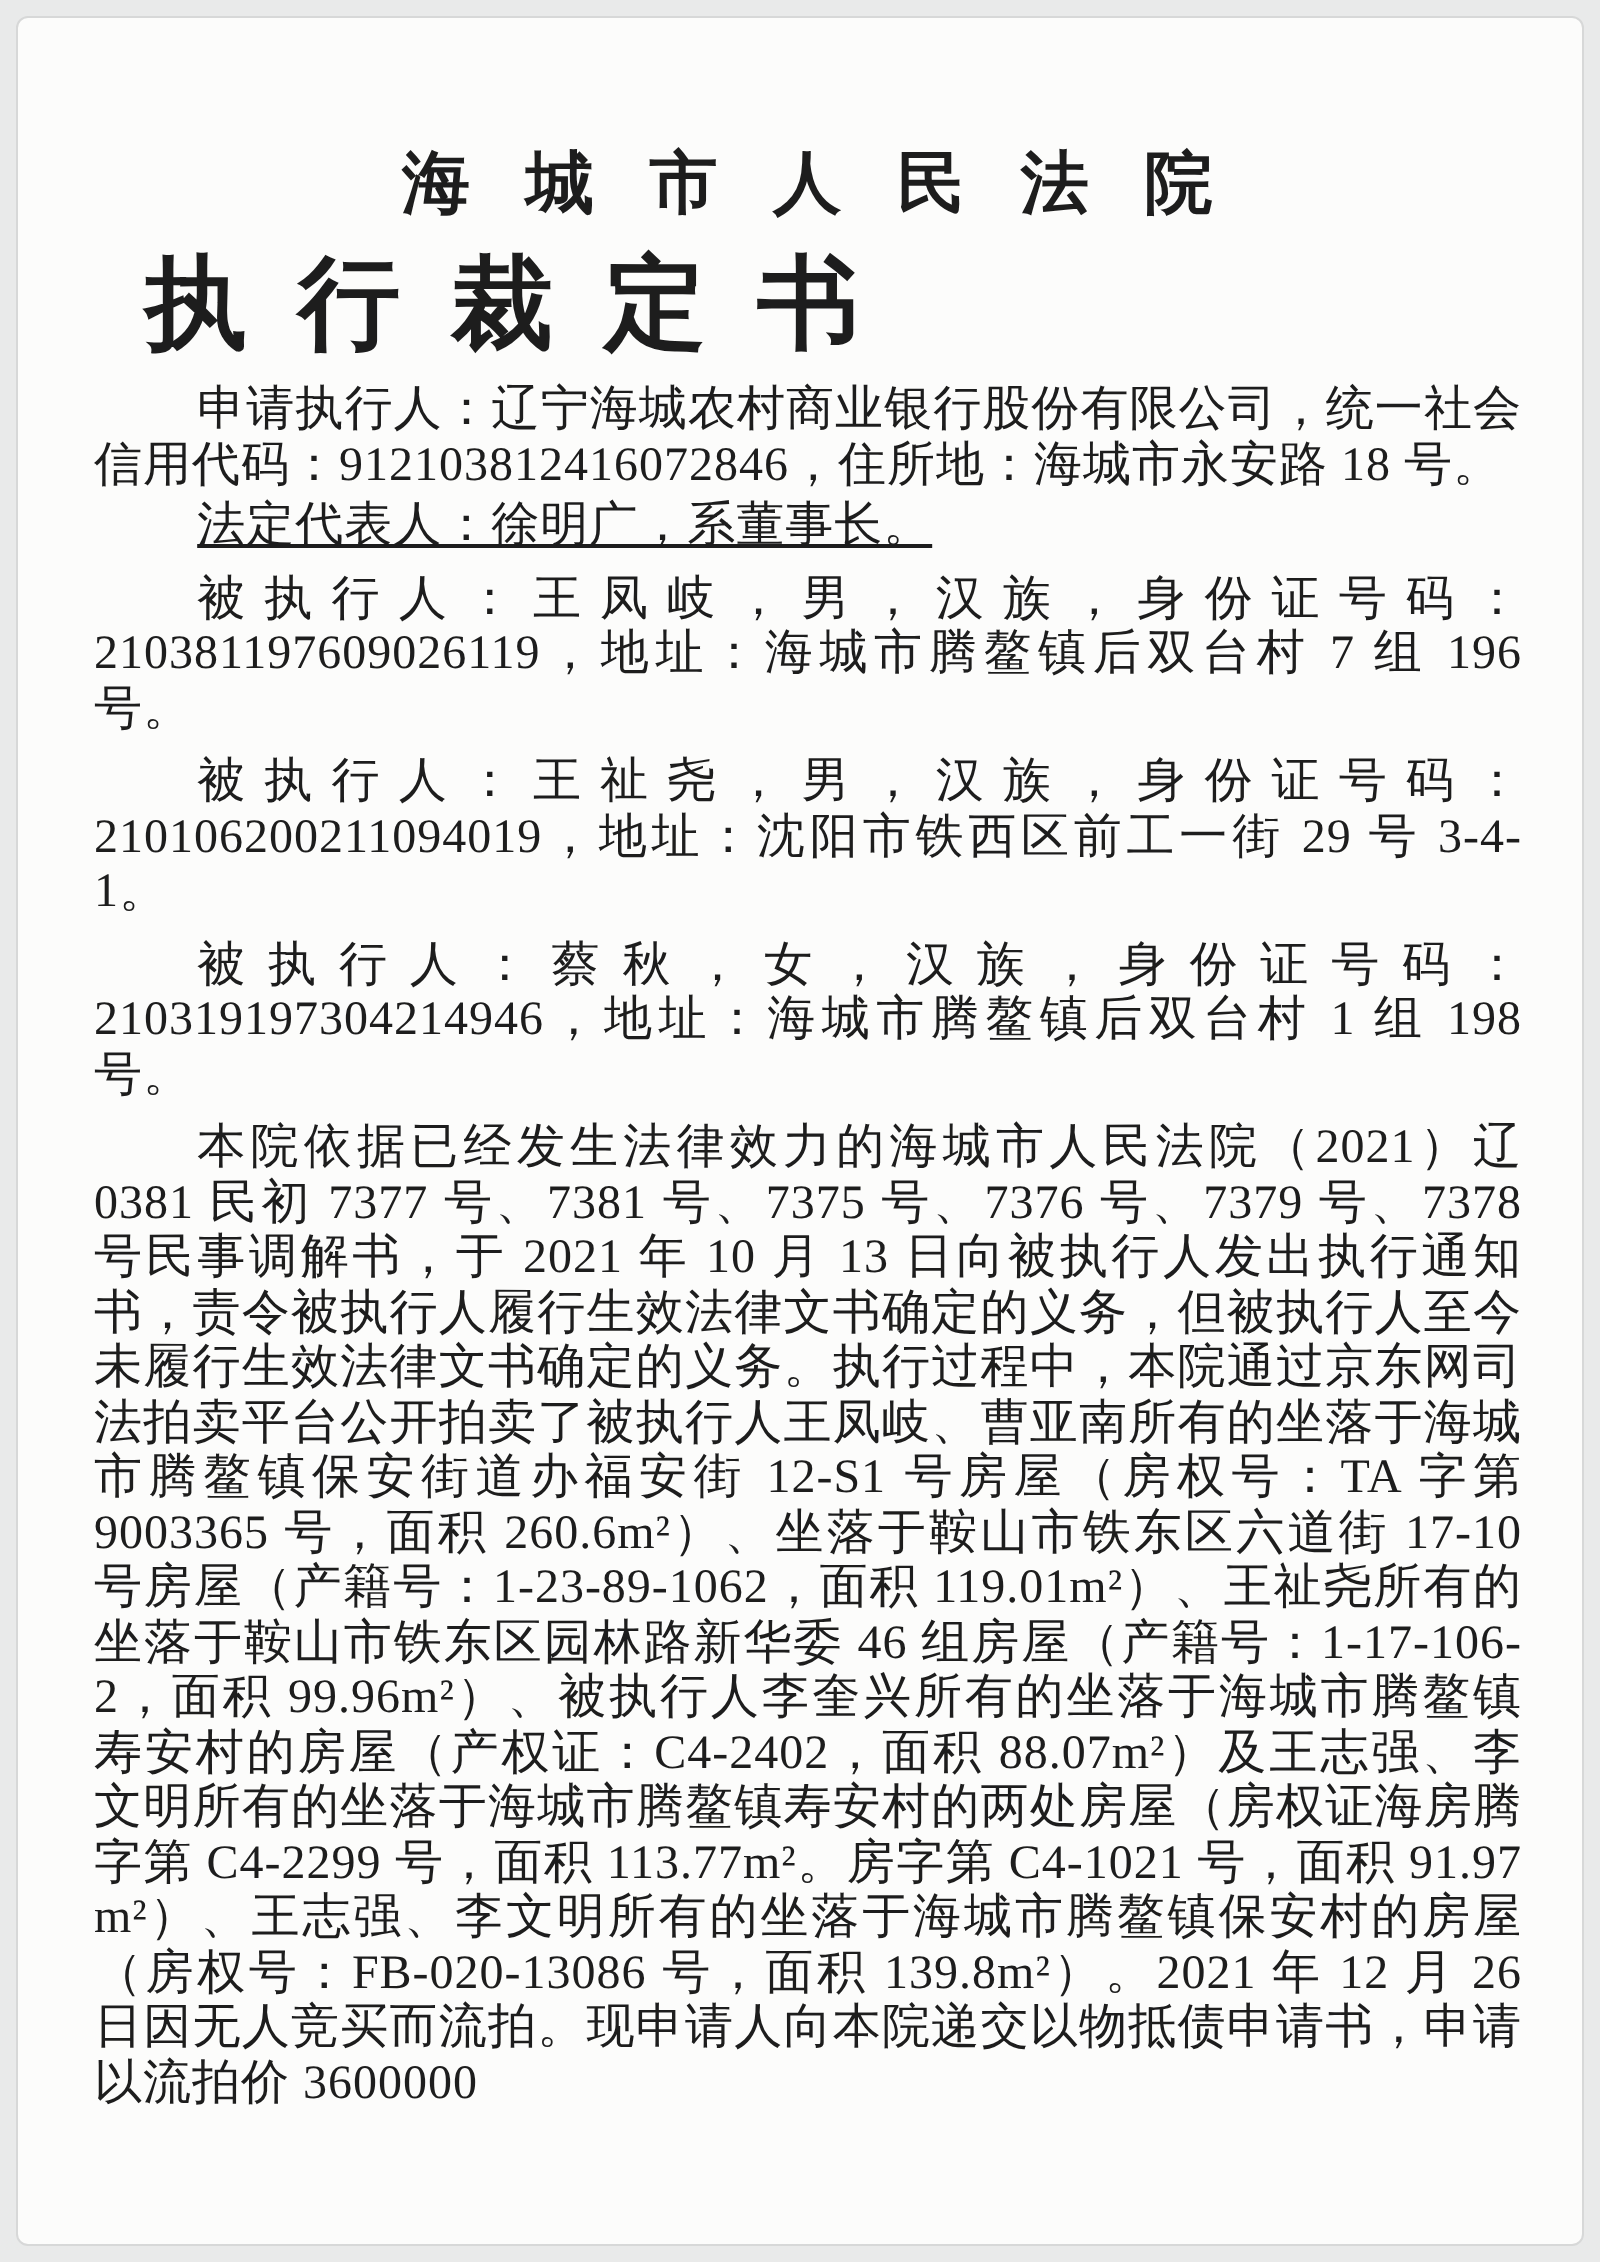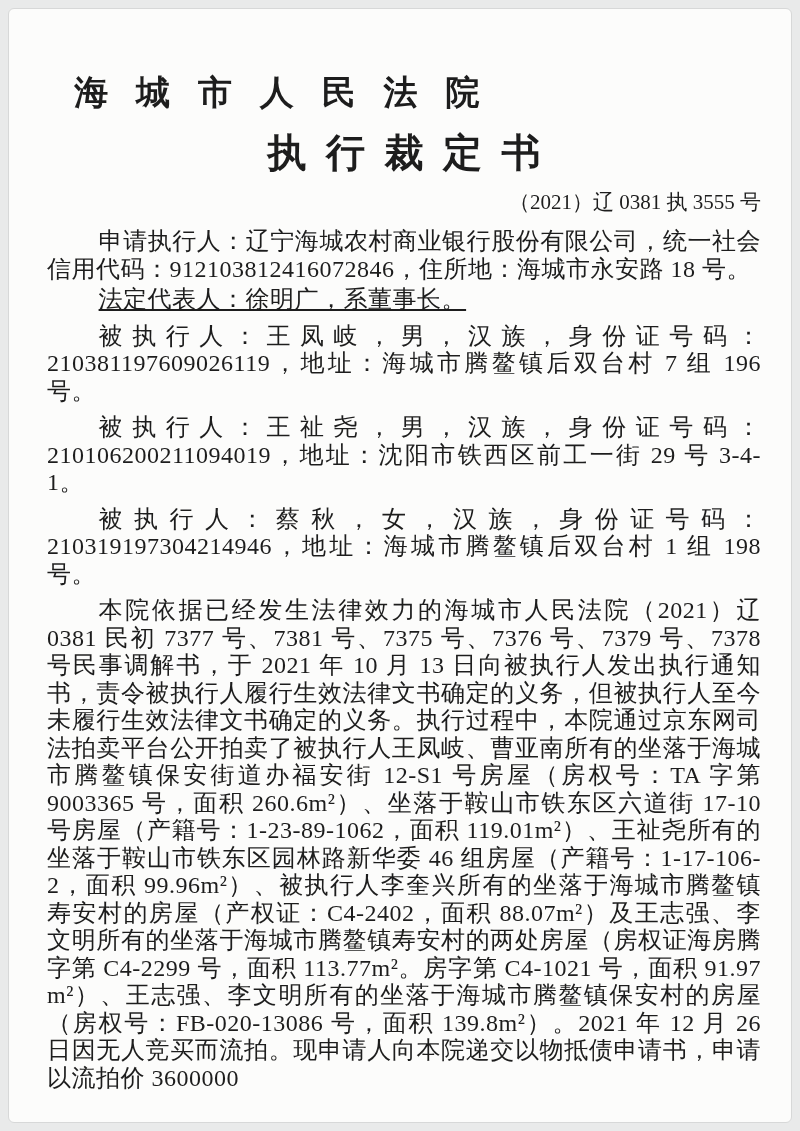--- a/index.html
+++ b/index.html
@@ -24,30 +24,29 @@
     border-radius: 6px;
     padding: 62px 30px 20px 38px;
     overflow: hidden;
     color: #1d1d1d;
   }
   .court {
     margin: 0 0 0 0.8em;
     font-size: 34px;
     font-weight: 600;
     letter-spacing: 0.82em;
-    text-align: left;
+    text-align: center;
     line-height: 44px;
     white-space: nowrap;
   }
   .doc-title {
     margin: 10px 0 0 0.5em;
-    font-size: 39px;
+    font-size: 51px;
     font-weight: 700;
     letter-spacing: 0.5em;
-    text-align: center;
     line-height: 56px;
     white-space: nowrap;
     font-family: Liberation Serif, serif;
   }
   .case-no {
     margin-top: 6px;
     font-size: 21px;
     text-align: right;
     line-height: 30px;
   }
@@ -67,21 +66,20 @@
 </head>
 <body>
 
 <div class="scan-canvas">
   <div class="page">
 
     <h1 class="court">海城市人民法院</h1>
 
     <h2 class="doc-title">执行裁定书</h2>
 
-    <div class="case-no">（2021）辽 0381 执 3555 号</div>
 
     <p class="body-p first">申请执行人：辽宁海城农村商业银行股份有限公司，统一社会信用代码：912103812416072846，住所地：海城市永安路 18 号。</p>
 
     <p class="body-p legal-rep">法定代表人：徐明广，系董事长。</p>
 
     <p class="body-p party">被执行人：王凤岐，男，汉族，身份证号码：210381197609026119，地址：海城市腾鳌镇后双台村 7 组 196 号。</p>
 
 
     <p class="body-p party">被执行人：王祉尧，男，汉族，身份证号码：210106200211094019，地址：沈阳市铁西区前工一街 29 号 3-4-1。</p>
 

